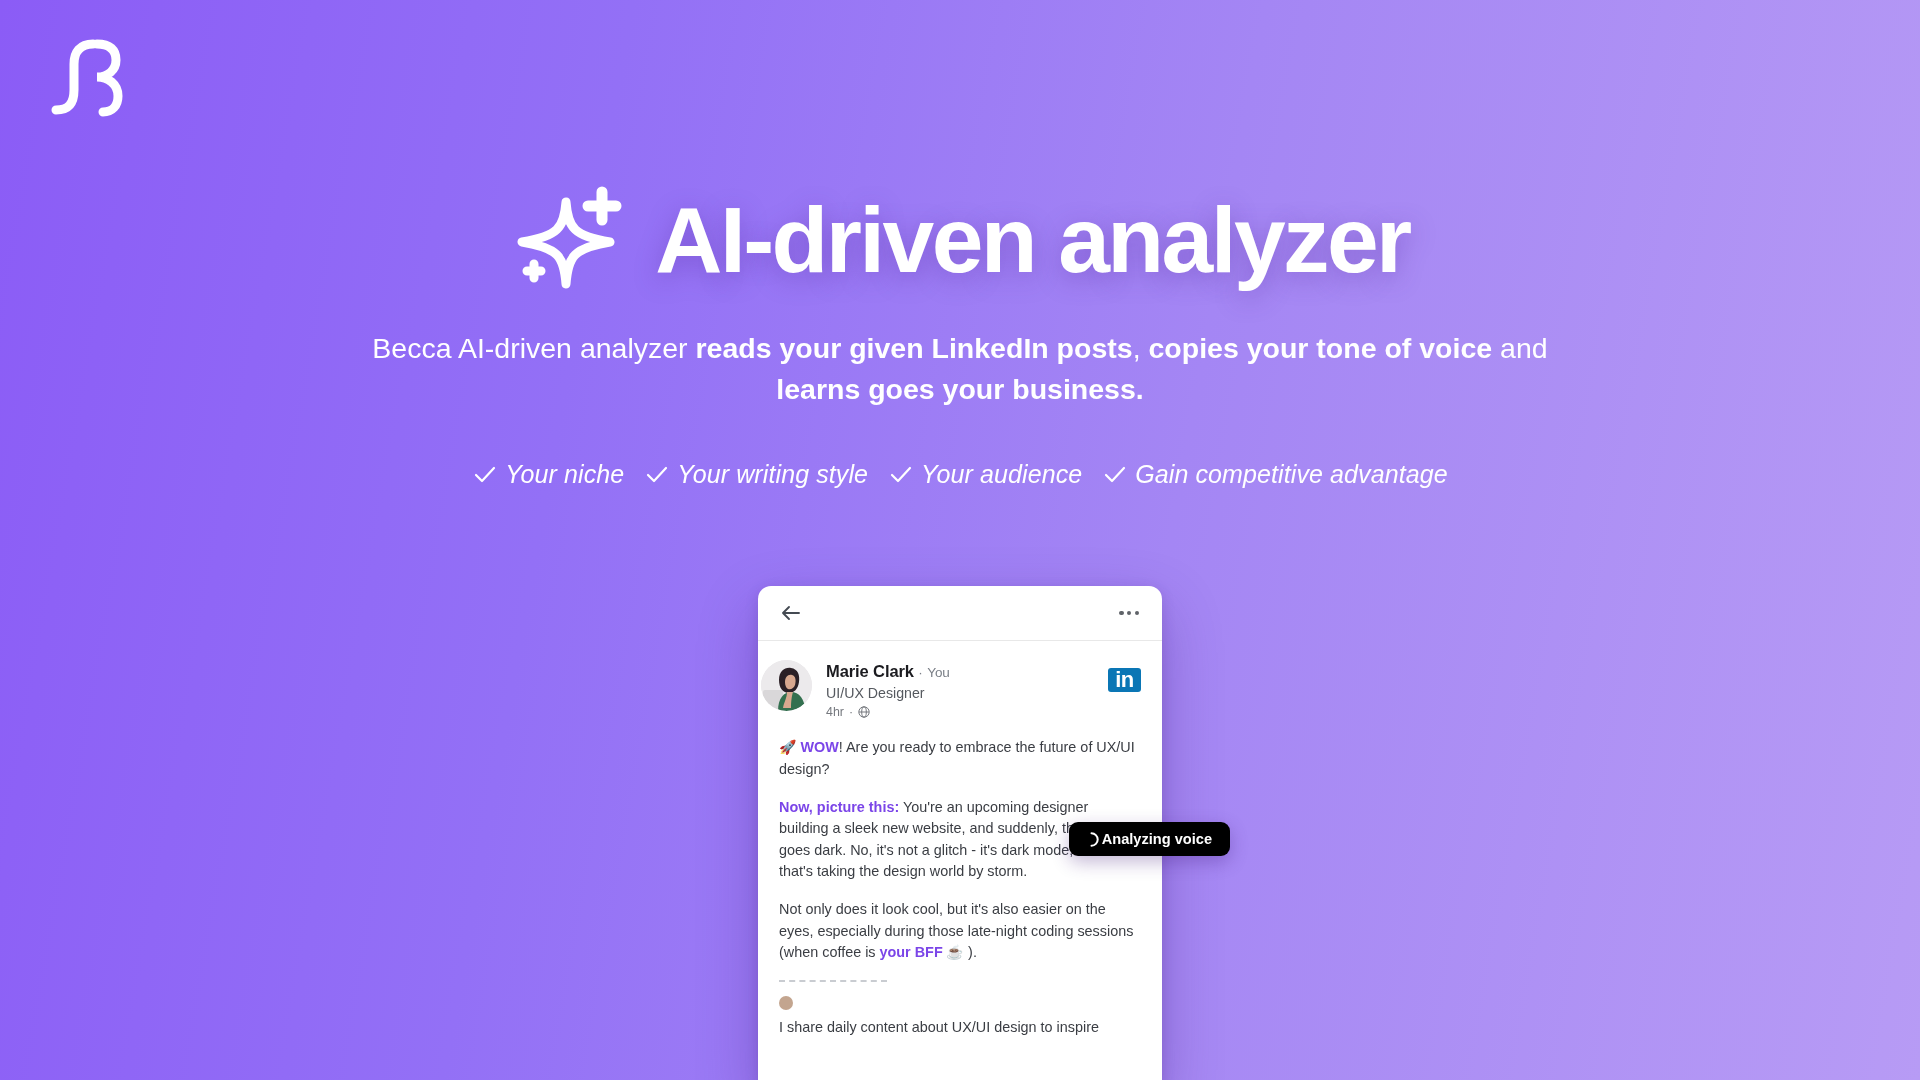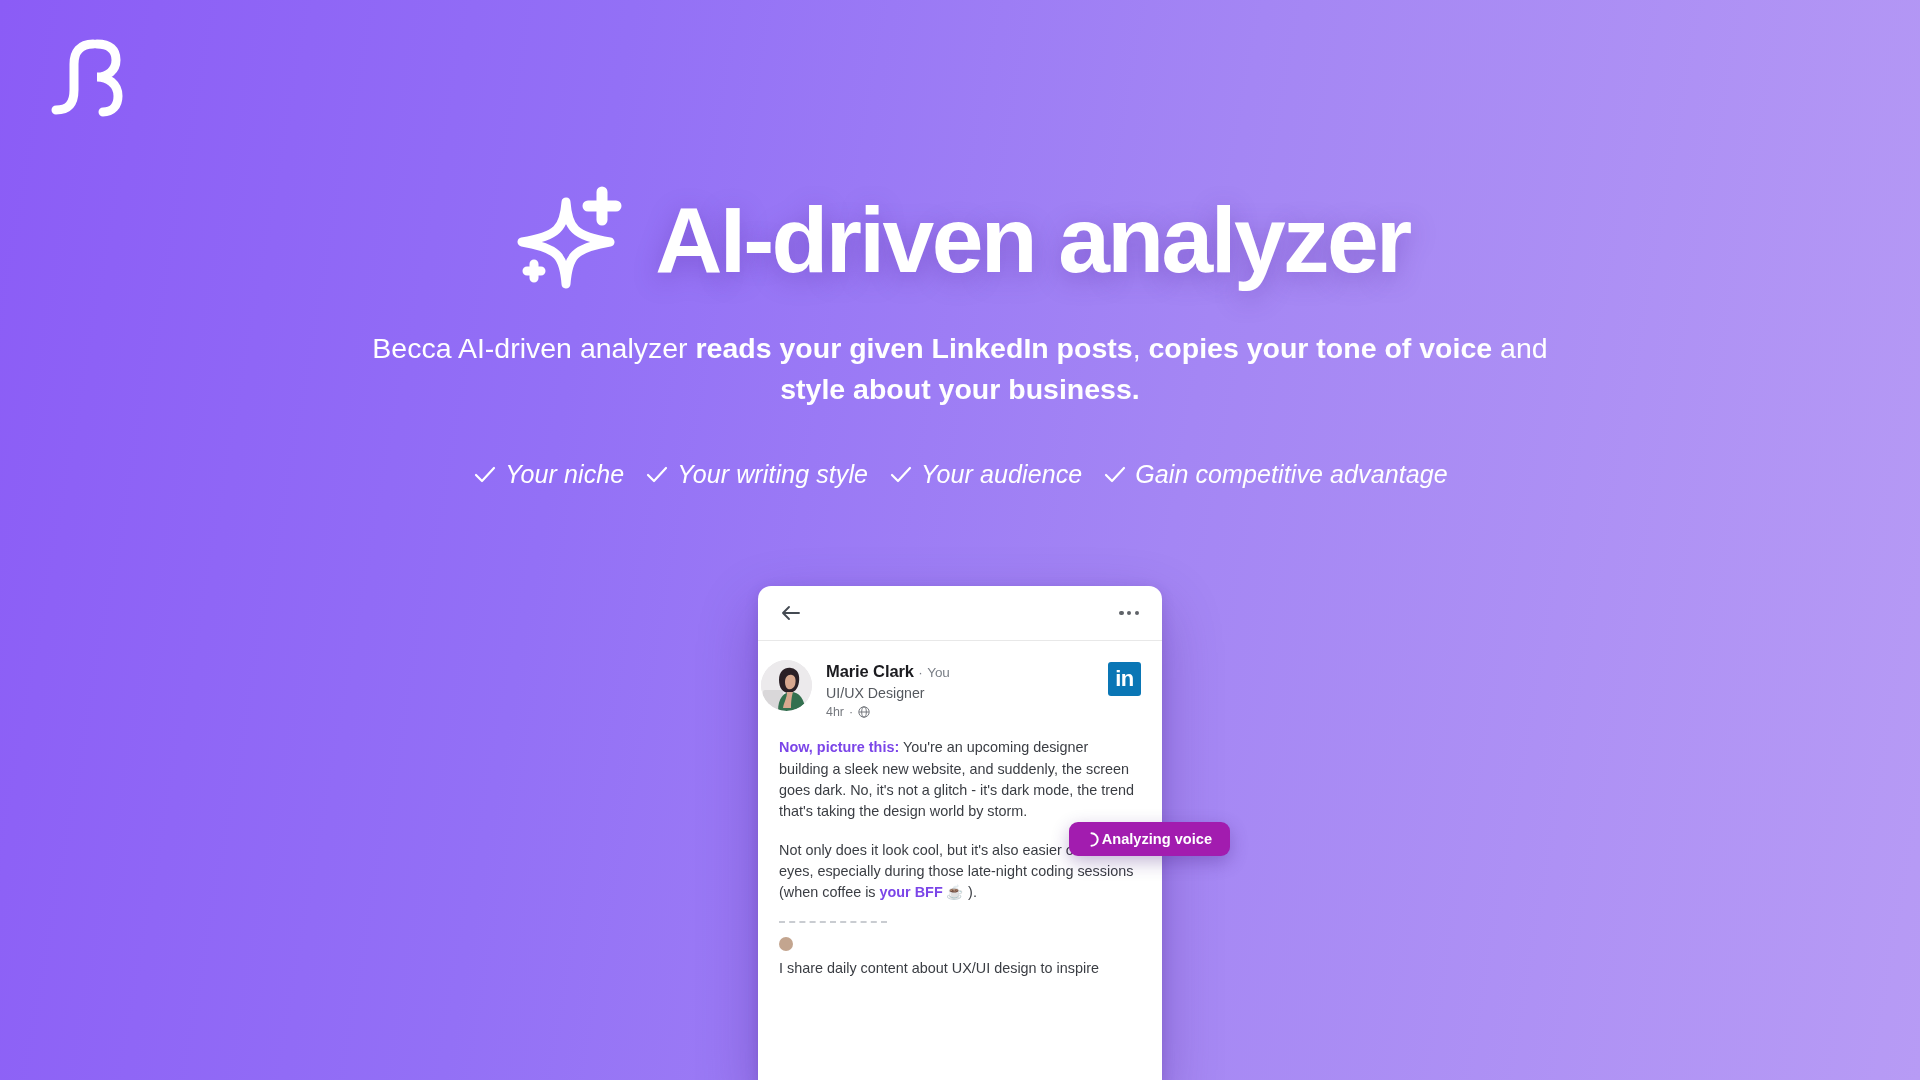--- a/index.html
+++ b/index.html
@@ -136,31 +136,31 @@
     font-size:14.2px; color:#55595f; margin-top:2px; line-height:1.3;
   }
   .meta {
     font-size:12.4px; color:#76797f; margin-top:3px;
     display:flex; align-items:center; gap:5px;
   }
   .globe { width:12px; height:12px; display:inline-block; }
   .globe svg { width:100%; height:100%; display:block; }
 
   .li-logo {
-    width:33px; height:34px;
+    width:33px; height:24px;
     background:#0A76B5;
     border-radius:3px;
     flex:0 0 auto;
     display:flex; align-items:center; justify-content:center;
     color:#ffffff;
     font-weight:700;
     font-size:22px;
     line-height:1;
     letter-spacing:-.5px;
-    margin-top:2px;
+    margin-top:8px;
   }
 
   .post-body {
     padding:18px 21px 0 21px;
     font-size:14.4px;
     line-height:1.48;
     color:#3a3d43;
   }
   .post-body p { margin-bottom:17px; }
   .post-body .hl { color:#7b45e8; font-weight:700; }
@@ -177,21 +177,21 @@
     background:#c3a58f;flex:0 0 auto;margin-top:3px;
   }
 
   
   .analyzing-badge {
     position:absolute;
     right:-68px;
     top:236px;
     display:flex; align-items:center;
     gap:3px;
-    background:#a21caf;
+    background:#000000;
     color:#ffffff;
     font-size:14.6px;
     font-weight:600;
     padding:9px 18px 9px 15px;
     border-radius:9px;
     box-shadow:0 6px 18px rgba(60,20,120,.30);
     white-space:nowrap;
     z-index:5;
   }
   .spinner { width:15px; height:15px; flex:0 0 auto; }
@@ -218,21 +218,21 @@
         <path d="M56 18 C58 44, 64 52, 100 58 C64 64, 58 72, 56 100
                  C54 72, 48 64, 12 58 C48 52, 54 44, 56 18 Z" stroke="#ffffff" stroke-width="9" stroke-linejoin="round" fill="none"></path>
         <path d="M92 8 L92 36 M78 22 L106 22" stroke="#ffffff" stroke-width="11" stroke-linecap="round"></path>
         <path d="M24 80 L24 94 M17 87 L31 87" stroke="#ffffff" stroke-width="9" stroke-linecap="round"></path>
       </svg>
     </span>
     <h1 class="headline">AI-driven analyzer</h1>
   </div>
 
   <p class="subtitle">
-    <span>Becca AI-driven analyzer </span><b>reads your given LinkedIn posts</b><span>, </span><b>copies your tone of voice</b><span> and </span><b>style about your business.</b>
+    <span>Becca AI-driven analyzer </span><b>reads your given LinkedIn posts</b><span>, </span><b>copies your tone of voice</b><span> and </span><b>learns goes your business.</b>
   </p>
 
   <div class="features">
     <span class="feature">
       <span class="check">
         <svg viewBox="0 0 26 22" fill="none" xmlns="http://www.w3.org/2000/svg">
           <path d="M4 11 L10 17 L22 4" stroke="#ffffff" stroke-width="2.2" stroke-linecap="round" stroke-linejoin="round" fill="none"></path>
         </svg>
       </span>
       <span>Your niche</span>
@@ -319,20 +319,24 @@
             </svg>
           </span>
         </div>
       </div>
 
       <span class="li-logo">in</span>
     </div>
 
     <div class="post-body">
       <p>
+        <span class="emoji">🚀</span>
+        <b class="hl">WOW</b><span>! Are you ready to embrace the future of UX/UI design?</span>
+      </p>
+      <p>
         <b class="hl">Now, picture this:</b><span> You're an upcoming designer building a sleek new website, and suddenly, the screen goes dark. No, it's not a glitch - it's dark mode, the trend that's taking the design world by storm.</span>
       </p>
       <p>
         <span>Not only does it look cool, but it's also easier on the eyes, especially during those late-night coding sessions (when coffee is </span><b class="hl">your BFF</b>
         <span class="emoji">☕</span><span> ).</span>
       </p>
       <div class="divider-dash"></div>
       <div class="last-line">
         <span class="mini-av"></span>
         <span>I share daily content about UX/UI design to inspire</span>

